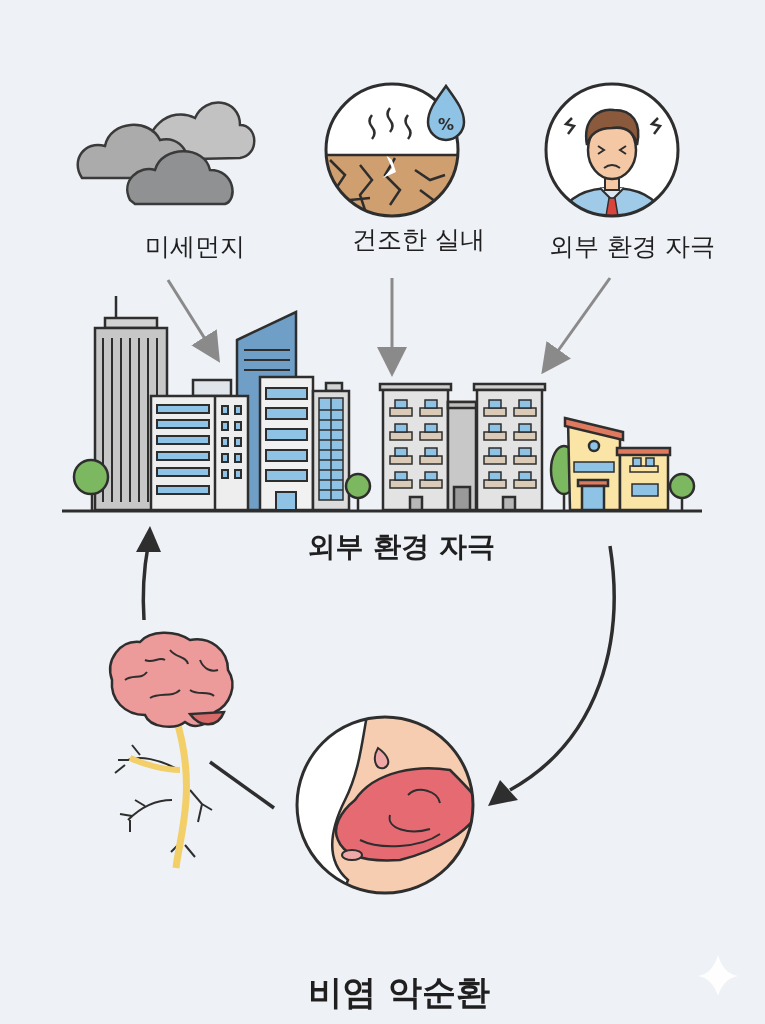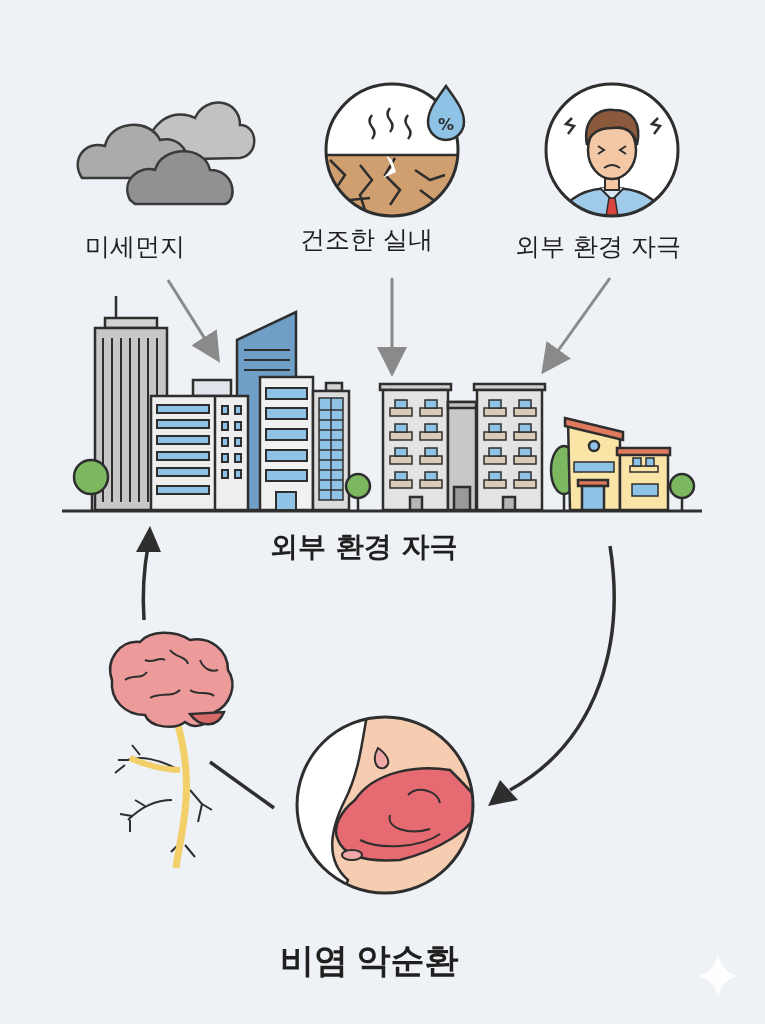--- a/index.html
+++ b/index.html
@@ -1,19 +1,19 @@
 <!DOCTYPE html>
 <html><head>
 <meta charset="utf-8">
 <style>
   html, body { margin:0; padding:0; }
   body { width:765px; height:1024px; background:#eef1f5; position:relative; overflow:hidden;
          font-family:"DejaVu Sans", sans-serif; }
   svg.canvas { position:absolute; left:0; top:0; }
-  .lbl { position:absolute; color:#1f1f1f; text-align:left; white-space:nowrap; }
+  .lbl { position:absolute; color:#1f1f1f; text-align:right; white-space:nowrap; }
   .small-lbl { font-size:25px; font-weight:500; }
   .mid-lbl { font-size:28px; font-weight:bold; }
   .big-lbl { font-size:34px; font-weight:bold; }
 </style>
 </head>
 <body>
 
 <svg class="canvas" width="765" height="1024" viewBox="0 0 765 1024">
   <defs>
     <marker id="ahGray" markerWidth="10" markerHeight="10" refX="5" refY="5" orient="auto">
@@ -262,13 +262,13 @@
     <circle cx="385" cy="805" r="88" fill="none" stroke="#2e2e2e" stroke-width="3"></circle>
   </g>
 
   <path d="M718,955 C722,968 728,974 738,976 C728,978 722,984 718,996 C714,984 708,978 698,976 C708,974 714,968 718,955 Z" fill="#ffffff" opacity="0.9"></path>
 </svg>
 
 <div class="lbl small-lbl" style="left:85px; top:230px; width:160px;">미세먼지</div>
 <div class="lbl small-lbl" style="left:300px; top:223px; width:185px;">건조한 실내</div>
 <div class="lbl small-lbl" style="left:515px; top:230px; width:200px;">외부 환경 자극</div>
 <div class="lbl mid-lbl" style="left:270px; top:528px; width:225px;">외부 환경 자극</div>
-<div class="lbl big-lbl" style="left:280px; top:938px; width:210px;font-family:Liberation Serif, serif;">비염 악순환</div>
+<div class="lbl big-lbl" style="left:280px; top:970px; width:210px;">비염 악순환</div>
 
 </body></html>

